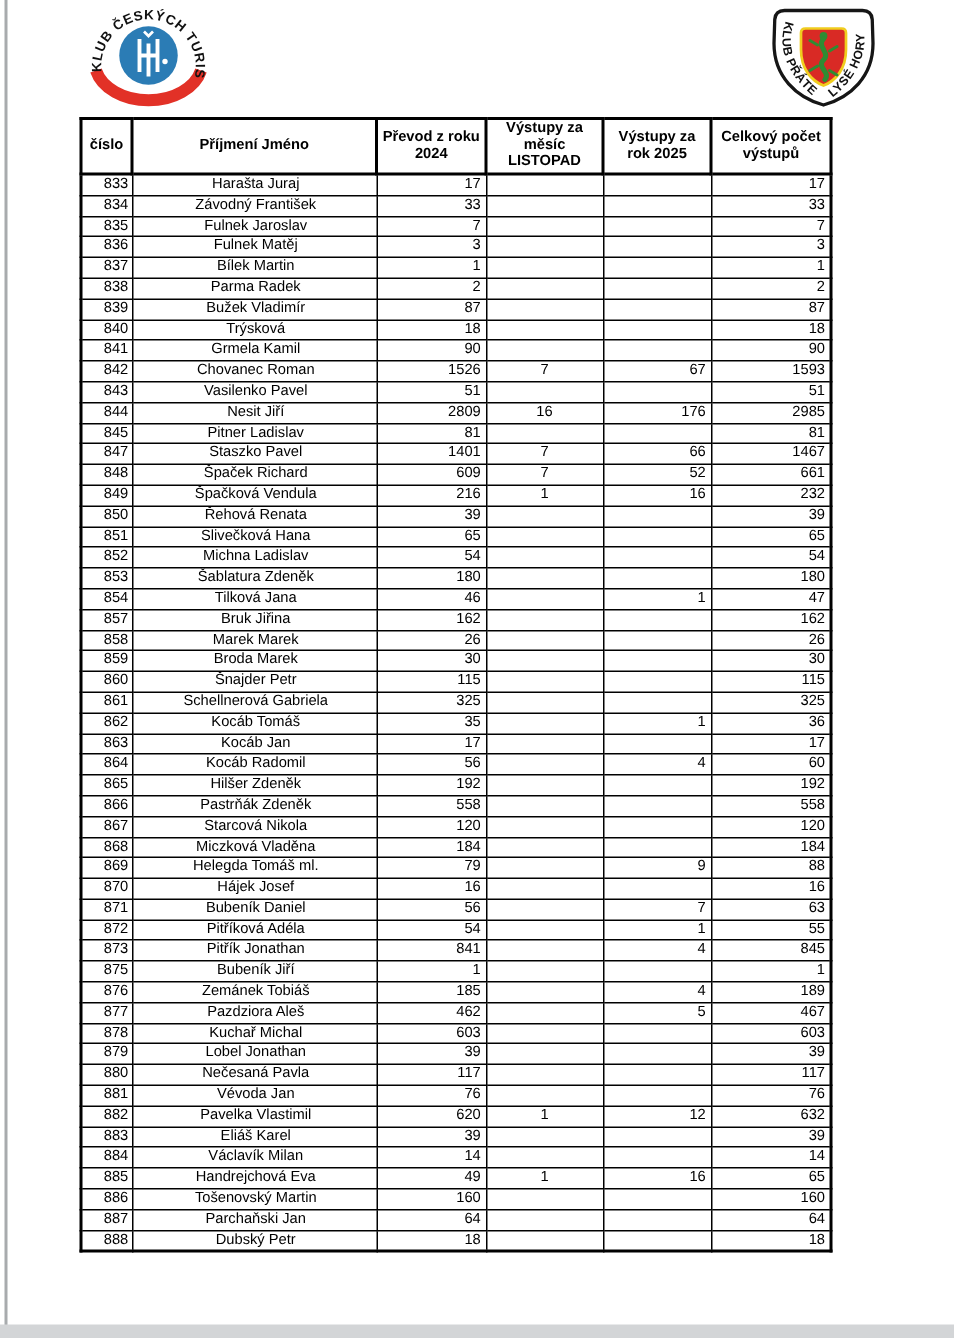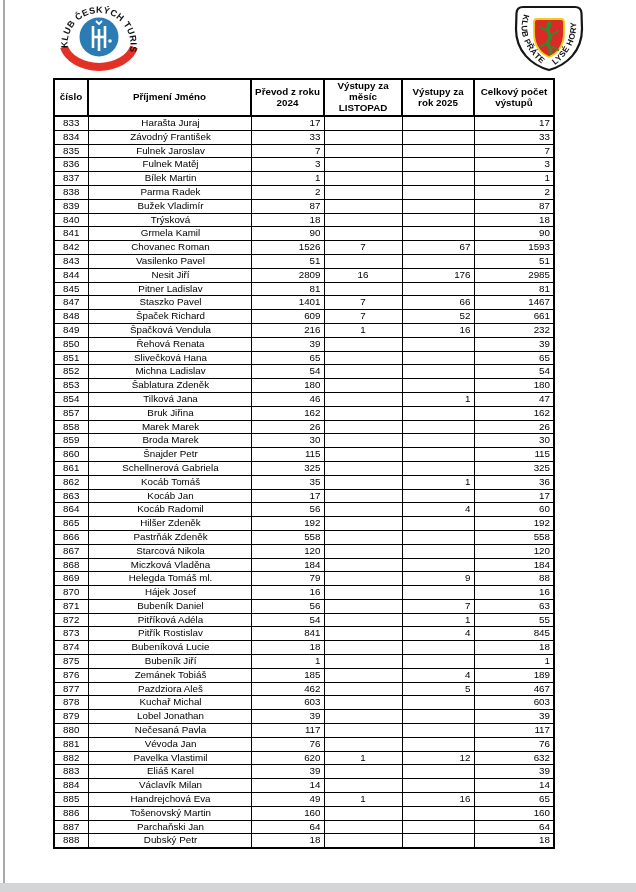--- a/index.html
+++ b/index.html
@@ -19,21 +19,21 @@
     border:2px solid #000;
   }
   .results-table th {
     border:2px solid #000; font-weight:bold; font-size:9.8px; line-height:1.12;
     text-align:center; vertical-align:middle; height:35px; padding:0 3px;
   }
   .results-table td {
     border:1px solid #000; font-size:9.8px; line-height:12.8px; height:12.8px;
     padding:0 2px; white-space:nowrap; overflow:hidden; vertical-align:middle;
   }
-  td.col-num   { text-align:center; }
+  td.col-num   { text-align:right; }
   td.col-name  { text-align:center; padding-left:4px; }
   td.col-prev, td.col-year, td.col-total { text-align:right; padding-right:3px; }
   td.col-month { text-align:center; }
 
   .ring-text   { font-family:"Liberation Sans",sans-serif; font-weight:bold; font-size:9px;   letter-spacing:0.5px; fill:#111; }
   .shield-text { font-family:"Liberation Sans",sans-serif; font-weight:bold; font-size:8.2px; letter-spacing:0.4px; fill:#111; }
 </style>
 </head>
 <body>
 
@@ -396,33 +396,25 @@
         <tr>
           <td class="col-num">872</td>
           <td class="col-name">Pitříková Adéla</td>
           <td class="col-prev">54</td>
           <td class="col-month"></td>
           <td class="col-year">1</td>
           <td class="col-total">55</td>
         </tr>
         <tr>
           <td class="col-num">873</td>
-          <td class="col-name">Pitřík Rostislav</td>
+          <td class="col-name">Pitřík Jonathan</td>
           <td class="col-prev">841</td>
           <td class="col-month"></td>
           <td class="col-year">4</td>
           <td class="col-total">845</td>
-        </tr>
-        <tr>
-          <td class="col-num">874</td>
-          <td class="col-name">Bubeníková Lucie</td>
-          <td class="col-prev">18</td>
-          <td class="col-month"></td>
-          <td class="col-year"></td>
-          <td class="col-total">18</td>
         </tr>
         <tr>
           <td class="col-num">875</td>
           <td class="col-name">Bubeník Jiří</td>
           <td class="col-prev">1</td>
           <td class="col-month"></td>
           <td class="col-year"></td>
           <td class="col-total">1</td>
         </tr>
         <tr>

